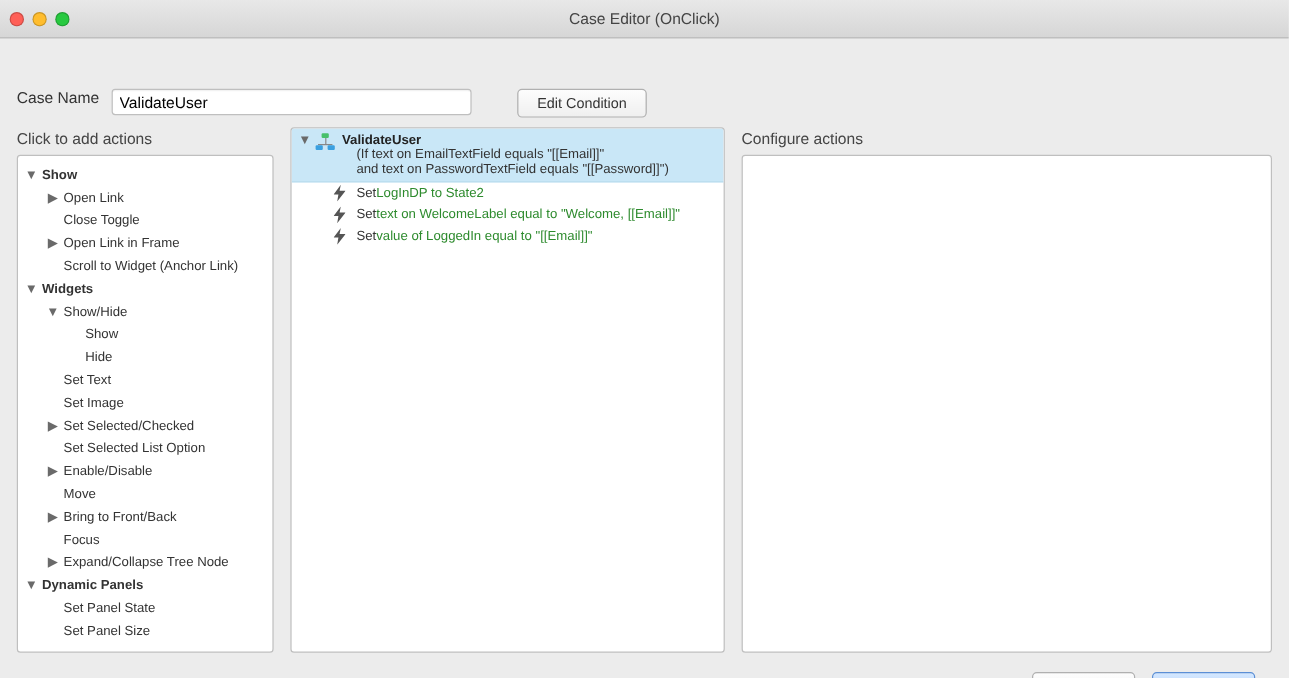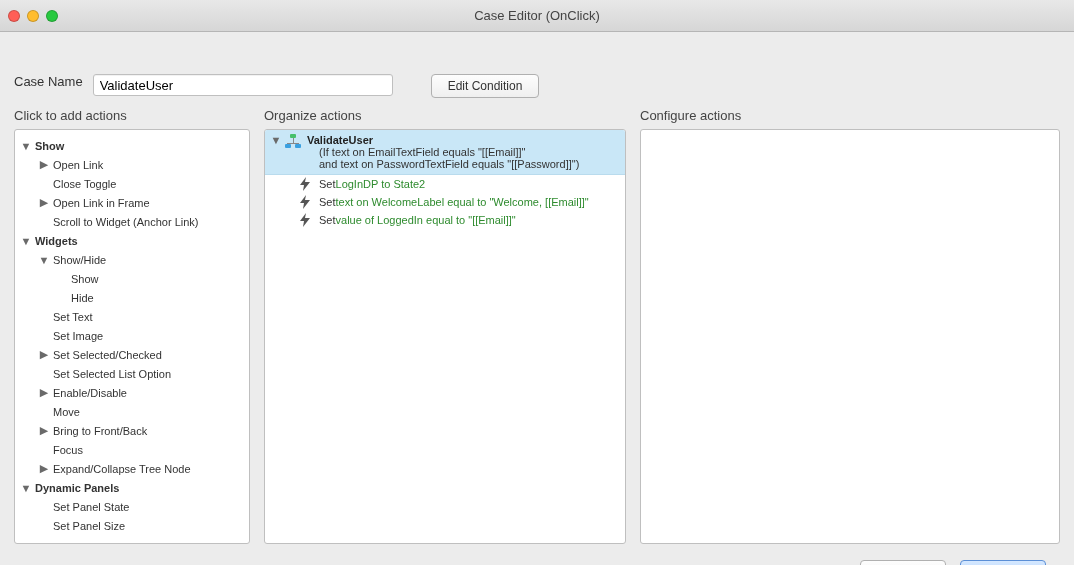--- a/index.html
+++ b/index.html
@@ -11,21 +11,21 @@
 .titlebar .title { position:absolute; left:0; right:0; text-align:center; font-size:13px; color:#444; pointer-events:none; }
 .toprow { display:flex; align-items:flex-start; padding:12px 14px 8px 14px; gap:10px;margin-top:30px; }
 .toprow label { font-size:13px; color:#333; }
 .toprow input[type=text] { flex:0 0 300px; height:22px; border:1px solid #bfbfbf; background:#fff; border-radius:3px; padding:0 6px; font-size:13px; box-shadow: inset 0 1px 0 rgba(0,0,0,0.05); }
 .btn { height:24px; padding:0 16px; border:1px solid #b0b0b0; border-radius:4px; background:linear-gradient(#fdfdfd,#efefef); font-size:12px; color:#333; display:inline-flex; align-items:center; justify-content:center; }
 .btn.primary { border:1px solid #5b8fd6; background:linear-gradient(#d5e8ff,#a9ccfb); color:#1a3c66; }
 .cols { display:flex; gap:14px; padding:0 14px 10px 14px; height:448px; }
 .col { display:flex; flex-direction:column; }
 .col .colhead { font-size:13px; color:#444; padding:2px 0 6px 0; }
 .panel { flex:1; background:#fff; border:1px solid #bfbfbf; border-radius:3px; overflow:auto; }
-.col1 { width:236px; } .col2 { width:362px; } .col3 { flex:1; }
+.col1 { width:214px; } .col2 { width:362px; } .col3 { flex:1; }
 .tree { padding:6px 0; }
 .tree-row { display:flex; align-items:center; height:19px; padding-right:6px; cursor:default; }
 .tree-row .sp { display:inline-block; }
 .tri { width:10px; height:10px; display:inline-flex; align-items:center; justify-content:center; color:#6a6a6a; margin-right:4px; }
 .cat { font-weight:bold; }
 .casehdr { background:#c9e7f7; border-bottom:1px solid #b9dbed; padding:4px 6px 4px 6px; display:flex; align-items:flex-start; }
 .casehdr .tri { margin-top:1px; }
 .flowicon { width:16px; height:14px; position:relative; margin-right:6px; }
 .flowicon .a{position:absolute;width:6px;height:4px;background:#47c06b;top:0;left:5px;border-radius:1px;}
 .flowicon .b{position:absolute;width:6px;height:4px;background:#3aa0e0;bottom:0;left:0;border-radius:1px;}
@@ -163,21 +163,20 @@
         <div class="tree-row">
             <span class="sp" style="width:38px"></span>
             <span>Set Panel Size</span>
           </div>
 
       </div>
     </div>
   </div>
 
   <div class="col col2">
-    <div class="colhead">Organize actions</div>
     <div class="panel">
       <div class="casehdr">
         <span class="tri">▼</span>
         <span class="flowicon">
             <span class="a"></span>
             <span class="l1"></span>
             <span class="l2"></span>
             <span class="b"></span>
             <span class="c"></span>
           </span>

